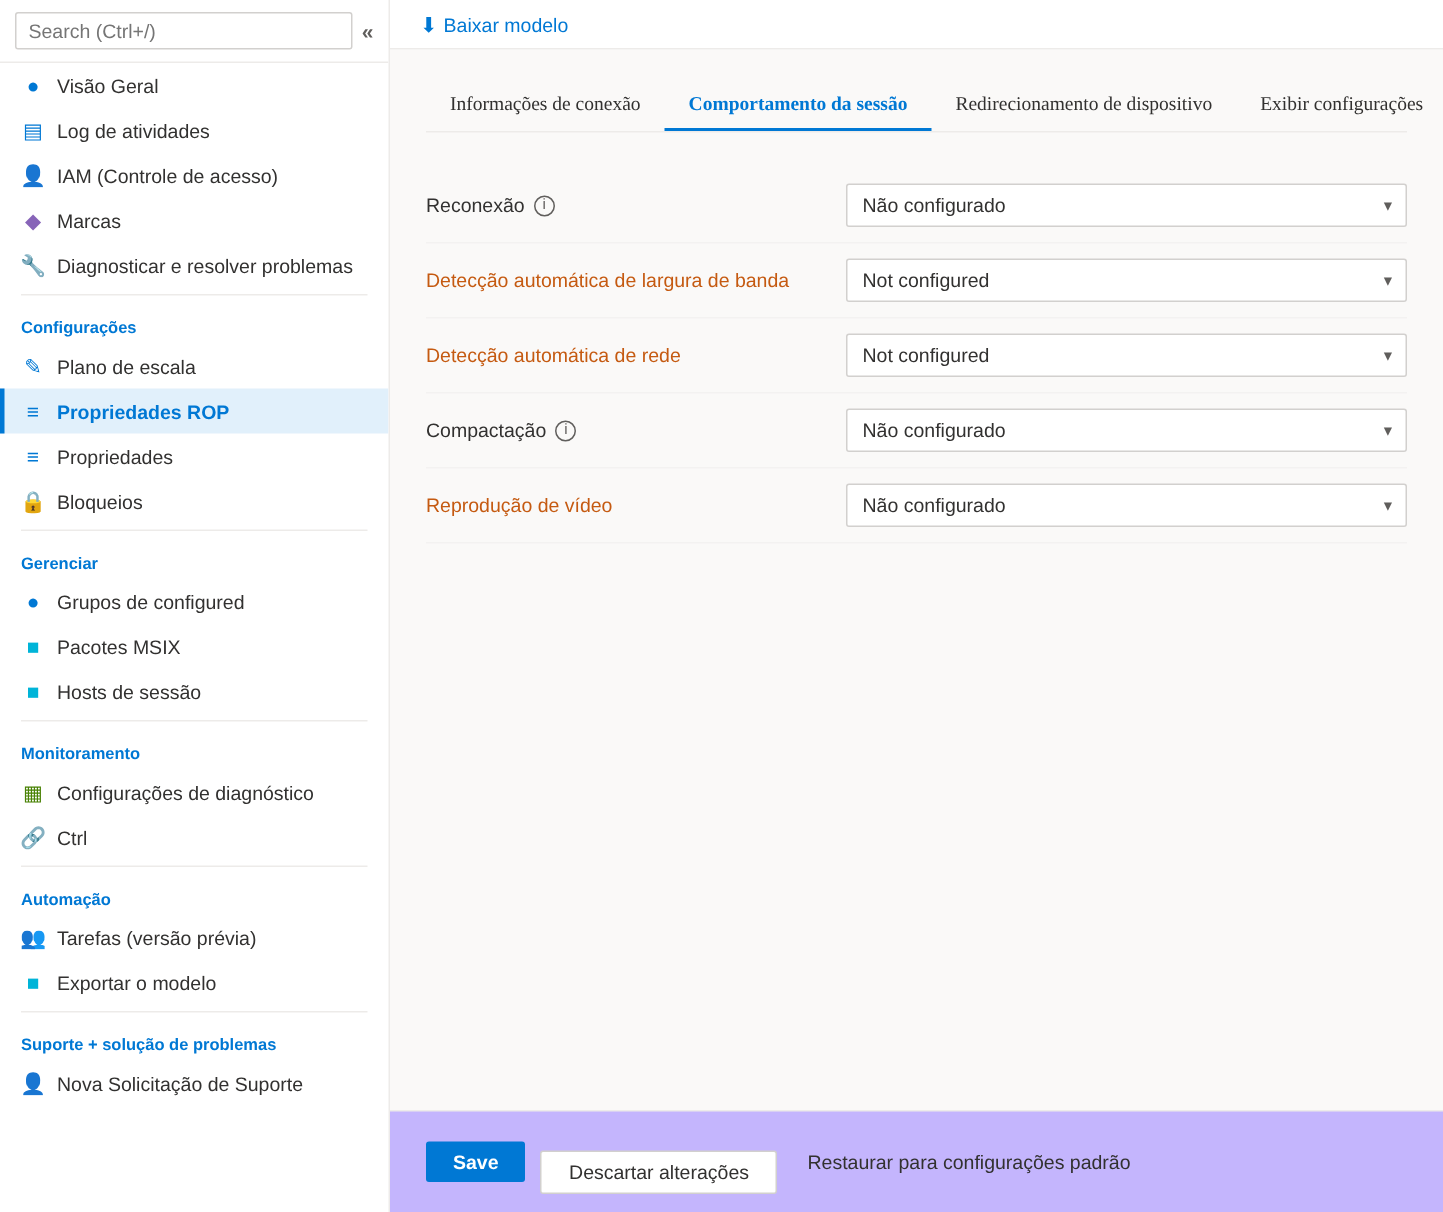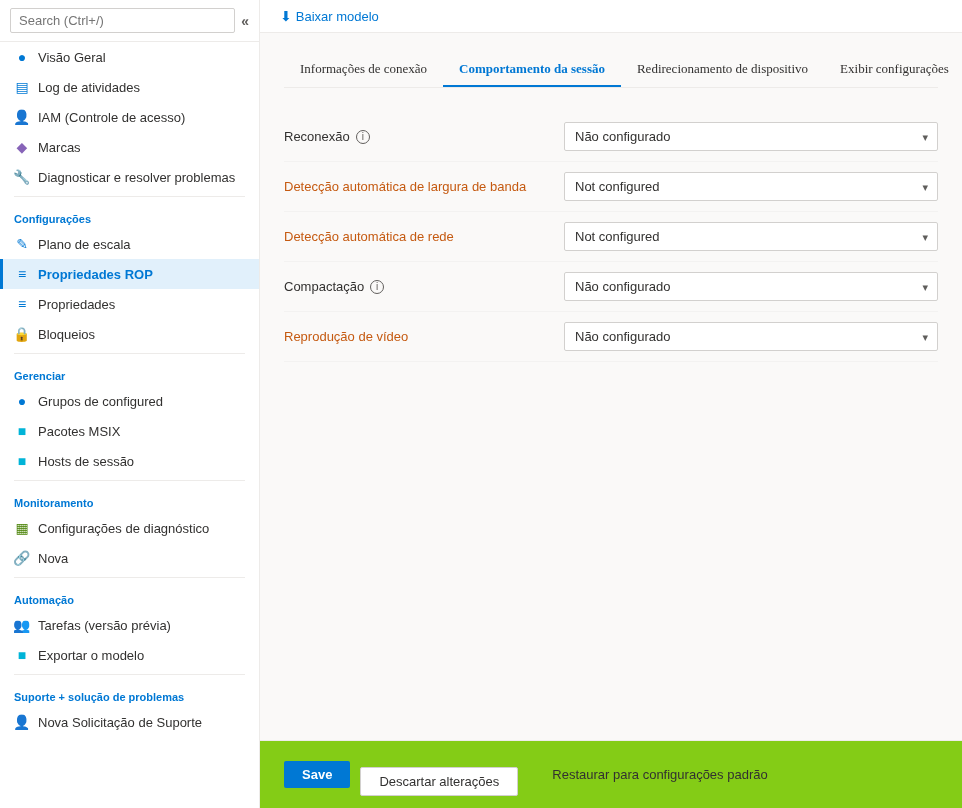--- a/index.html
+++ b/index.html
@@ -194,21 +194,21 @@
       right: 10px;
       top: 50%;
       transform: translateY(-50%);
       pointer-events: none;
       color: #605e5c;
       font-size: 11px;
     }
 
     
     .footer {
-      background: #84cc16;
+      background: #c4b5fd;
       border-top: 1px solid #edebe9;
       padding: 12px 24px;
       display: flex;
       align-items: center;
       gap: 10px;
     }
     .btn-primary {
       background: #0078d4;
       color: #fff;
       border: none;
@@ -225,21 +225,21 @@
       padding: 6px 18px;
       font-size: 13px;
       border-radius: 2px;
       cursor: pointer;
       margin-top: 14px;
     }
     .footer-link {
       color: #323130;
       font-size: 13px;
       cursor: pointer;
-      margin-left: 24px;
+      margin-left: 10px;
     }
 
     
     .icon-blue { color: #0078d4; }
     .icon-orange { color: #d83b01; }
     .icon-purple { color: #8764b8; }
     .icon-teal { color: #00b294; }
     .icon-green { color: #498205; }
     .icon-gray { color: #605e5c; }
     .icon-lightblue { color: #00b4d8; }
@@ -307,21 +307,21 @@
         <span>Hosts de sessão</span>
       </div>
       <div class="nav-divider"></div>
       <div class="nav-section-label">Monitoramento</div>
       <div class="nav-item">
         <span class="nav-icon icon-green">▦</span>
         <span>Configurações de diagnóstico</span>
       </div>
       <div class="nav-item">
         <span class="nav-icon icon-teal">🔗</span>
-        <span>Nova</span>
+        <span>Ctrl</span>
       </div>
       <div class="nav-divider"></div>
       <div class="nav-section-label">Automação</div>
       <div class="nav-item">
         <span class="nav-icon icon-orange">👥</span>
         <span>Tarefas (versão prévia)</span>
       </div>
       <div class="nav-item">
         <span class="nav-icon icon-lightblue">■</span>
         <span>Exportar o modelo</span>

